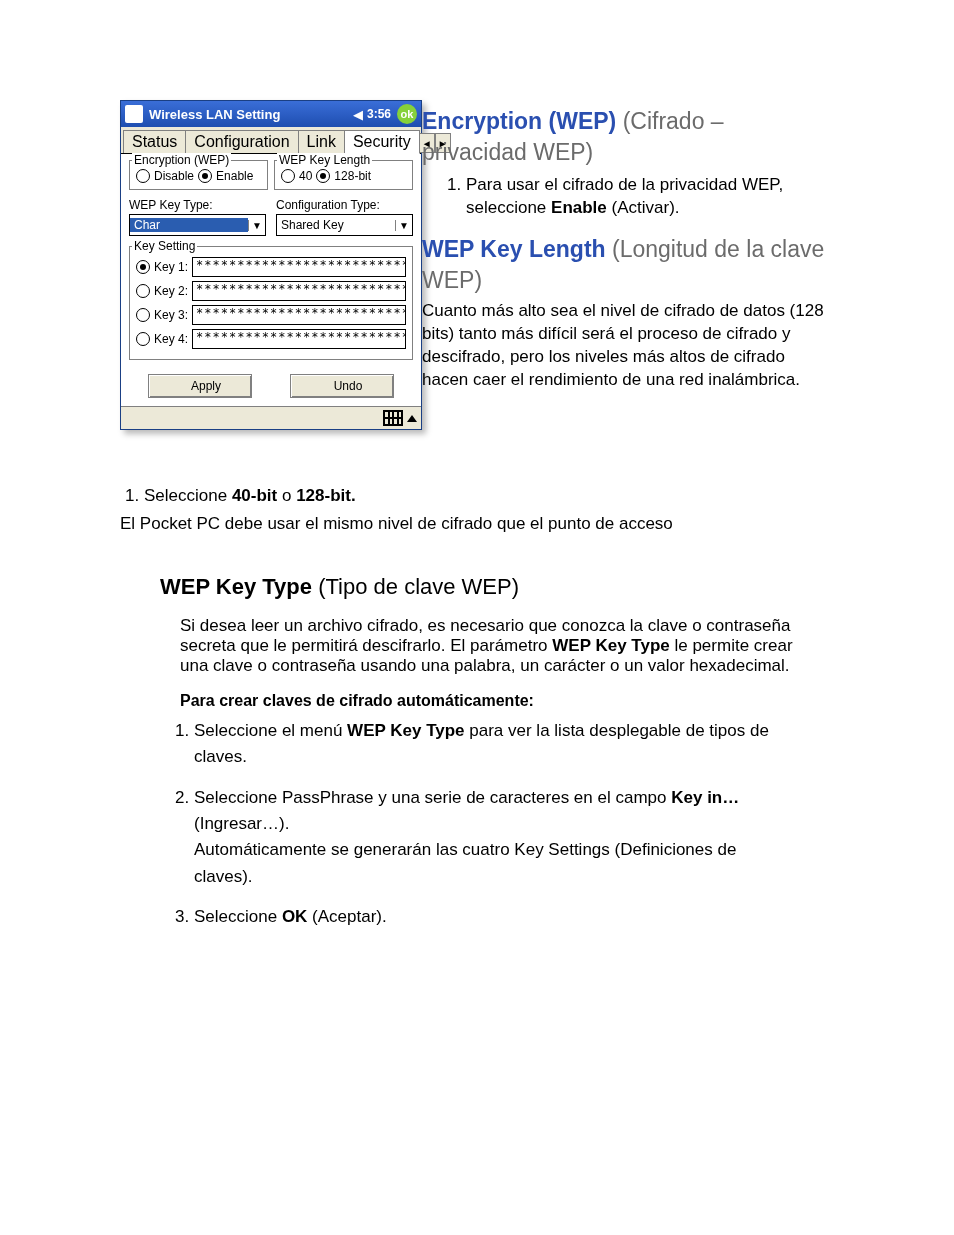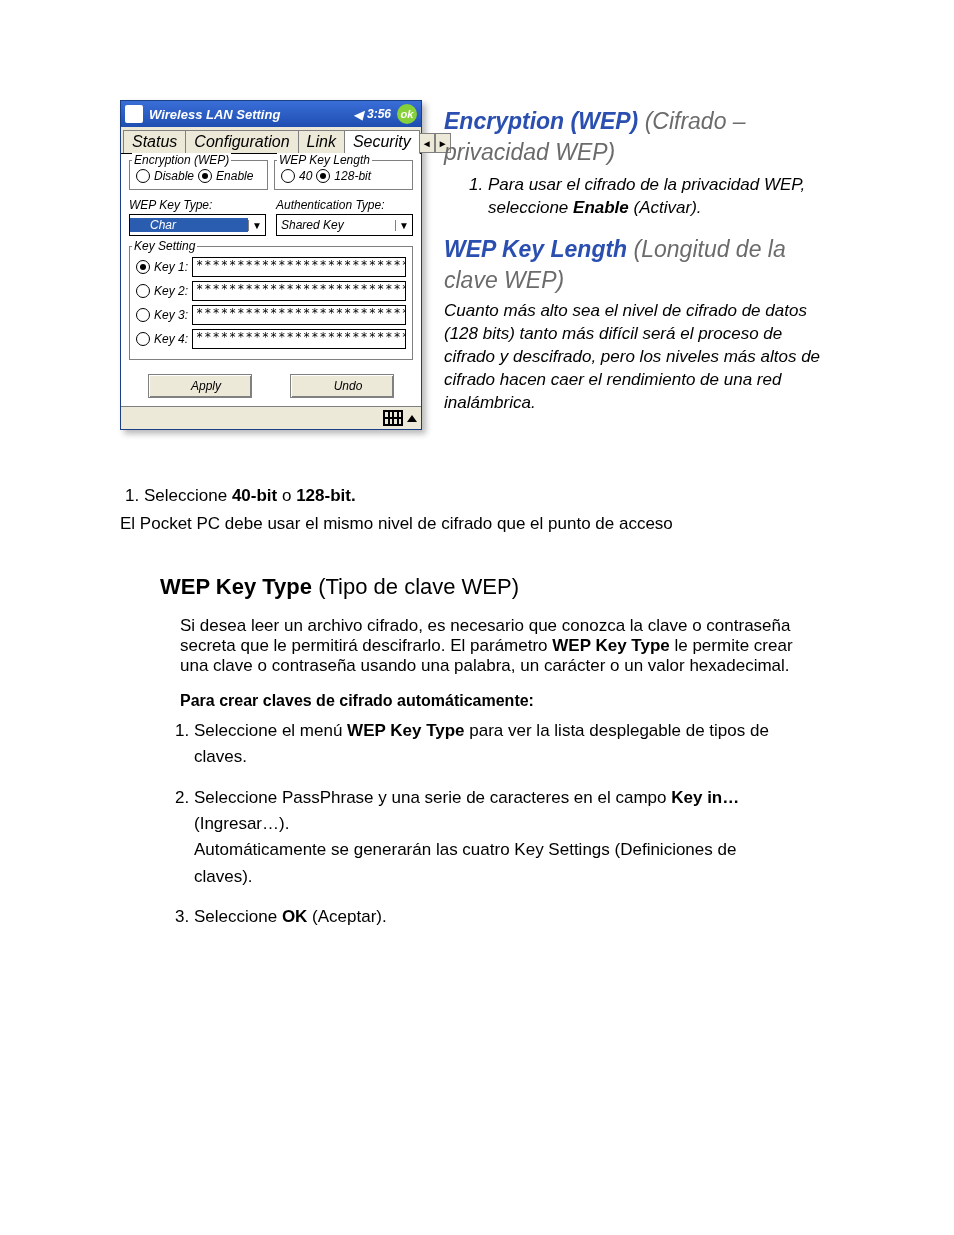--- a/index.html
+++ b/index.html
@@ -1,17 +1,17 @@
 <!DOCTYPE html>
 <html><head>
 <meta charset="utf-8">
 <style>
   html,body{margin:0;padding:0;background:#fff;font-family:Arial,Helvetica,sans-serif;color:#000;}
   .page{width:954px;min-height:1235px;margin:0 auto;position:relative;box-sizing:border-box;padding:100px 120px 40px 120px;}
-  .twocol{display:flex;align-items:flex-start;gap:22px;font-style:italic;}
+  .twocol{display:flex;align-items:flex-start;}
   
   .device{width:300px;border:1px solid #1a3f84;box-shadow:4px 4px 6px #bbb;font-family:Tahoma,Geneva,sans-serif;background:#fff;}
   .titlebar{height:26px;background:linear-gradient(#3a6ed8,#1e4eb0);display:flex;align-items:center;padding:0 4px 0 4px;color:#fff;}
   .flag{width:18px;height:18px;display:inline-block;background:#fff;border-radius:2px;margin-right:6px;display:flex;align-items:center;justify-content:center;}
   .flag span{font-size:11px;line-height:1;font-weight:bold;}
   .titletext{font-weight:bold;font-size:13px;flex:none;}
   .tb-spacer{flex:1;}
   .sound{font-size:13px;margin-right:4px;}
   .clock{font-size:12px;font-weight:bold;margin-right:6px;text-align:right;}
   .okbtn{width:20px;height:20px;border-radius:50%;background:#86d13a;display:flex;align-items:center;justify-content:center;color:#fff;font-weight:bold;font-size:11px;}
@@ -25,21 +25,21 @@
   .fieldset{border:1px solid #808080;position:relative;padding:8px 6px 6px 6px;flex:1;}
   .legend{position:absolute;top:-8px;left:2px;background:#fff;padding:0 2px;font-size:12px;white-space:nowrap;}
   .radiogrp{display:flex;gap:4px;align-items:center;flex-wrap:wrap;}
   .radio{width:12px;height:12px;border:1px solid #000;border-radius:50%;display:inline-flex;align-items:center;justify-content:center;}
   .radio .dot{width:6px;height:6px;background:#000;border-radius:50%;}
   .row2{display:flex;gap:10px;margin-top:8px;}
   .col{flex:1;}
   .lbl{font-size:12px;margin-bottom:2px;}
   .combo{height:20px;border:1px solid #000;display:flex;align-items:center;background:#fff;}
   .combo .val{flex:1;padding:0 4px;overflow:hidden;white-space:nowrap;}
-  .combo .sel{background:#2a5db0;color:#fff;padding:0 20px;}
+  .combo .sel{background:#2a5db0;color:#fff;padding:0 4px;}
   .combo .dd{width:16px;text-align:center;border-left:1px solid #808080;font-size:10px;}
   .keyset{border:1px solid #808080;position:relative;padding:10px 6px 6px 6px;margin-top:10px;}
   .keyrow{display:flex;align-items:center;gap:4px;margin-bottom:4px;}
   .keyin{flex:1;height:18px;border:1px solid #000;padding:0 3px;font-family:monospace;letter-spacing:1px;overflow:hidden;white-space:nowrap;}
   .btnrow{display:flex;justify-content:space-around;margin-top:14px;}
   .btn{width:90px;height:22px;border:1px solid #808080;background:#ece9d8;font-size:12px;display:flex;align-items:center;justify-content:center;box-shadow:1px 1px 0 #fff inset,-1px -1px 0 #808080 inset;padding-left:12px;}
   .bottombar{height:22px;border-top:1px solid #808080;background:#ece9d8;display:flex;align-items:center;justify-content:flex-end;padding-right:4px;gap:4px;}
   .kbd{width:18px;height:14px;border:1px solid #000;display:grid;grid-template-columns:repeat(4,1fr);grid-template-rows:repeat(2,1fr);}
   .kbd span{border:0.5px solid #000;}
   .tri{width:0;height:0;border-left:5px solid transparent;border-right:5px solid transparent;border-bottom:7px solid #000;}
@@ -112,21 +112,21 @@
         </div>
         <div class="row2">
           <div class="col">
             <div class="lbl">WEP Key Type:</div>
             <div class="combo">
               <span class="val sel">Char</span>
               <span class="dd">▼</span>
             </div>
           </div>
           <div class="col">
-            <div class="lbl">Authentication Type:</div>
+            <div class="lbl">Configuration Type:</div>
             <div class="combo">
               <span class="val">Shared Key</span>
               <span class="dd">▼</span>
             </div>
           </div>
         </div>
         <div class="keyset">
           <div class="legend">Key Setting</div>
           <div class="keyrow">
             <span class="radio">

